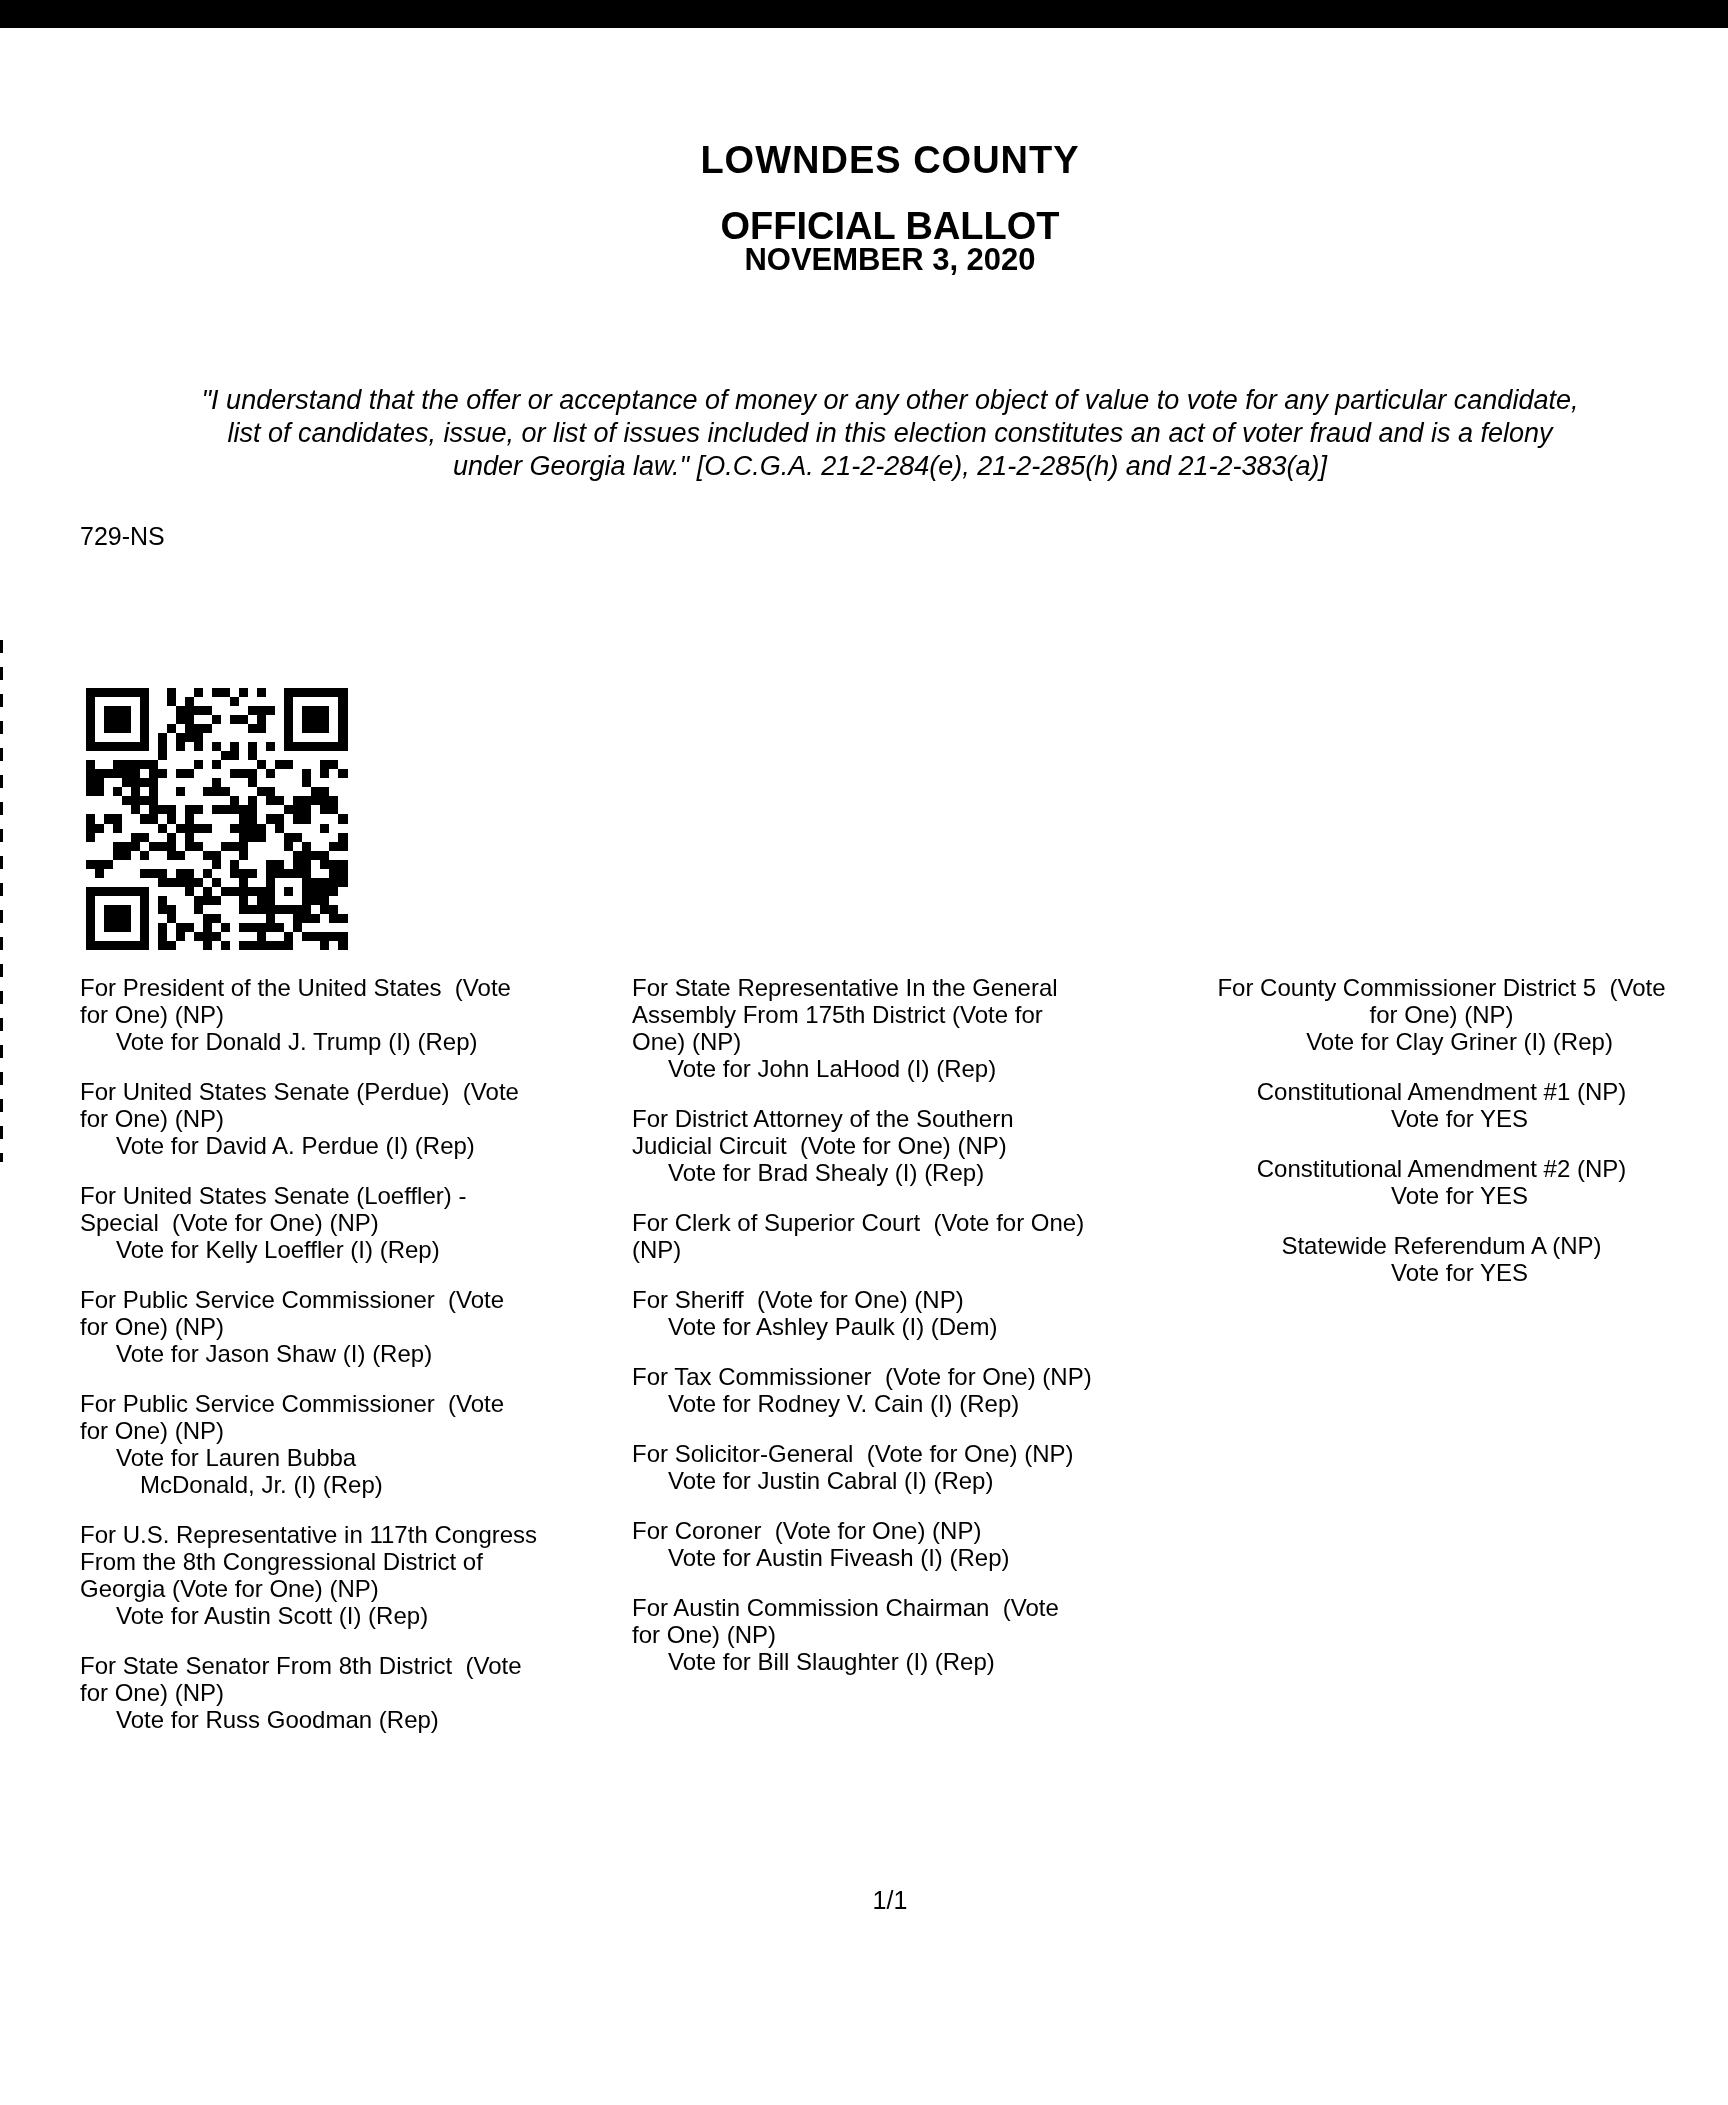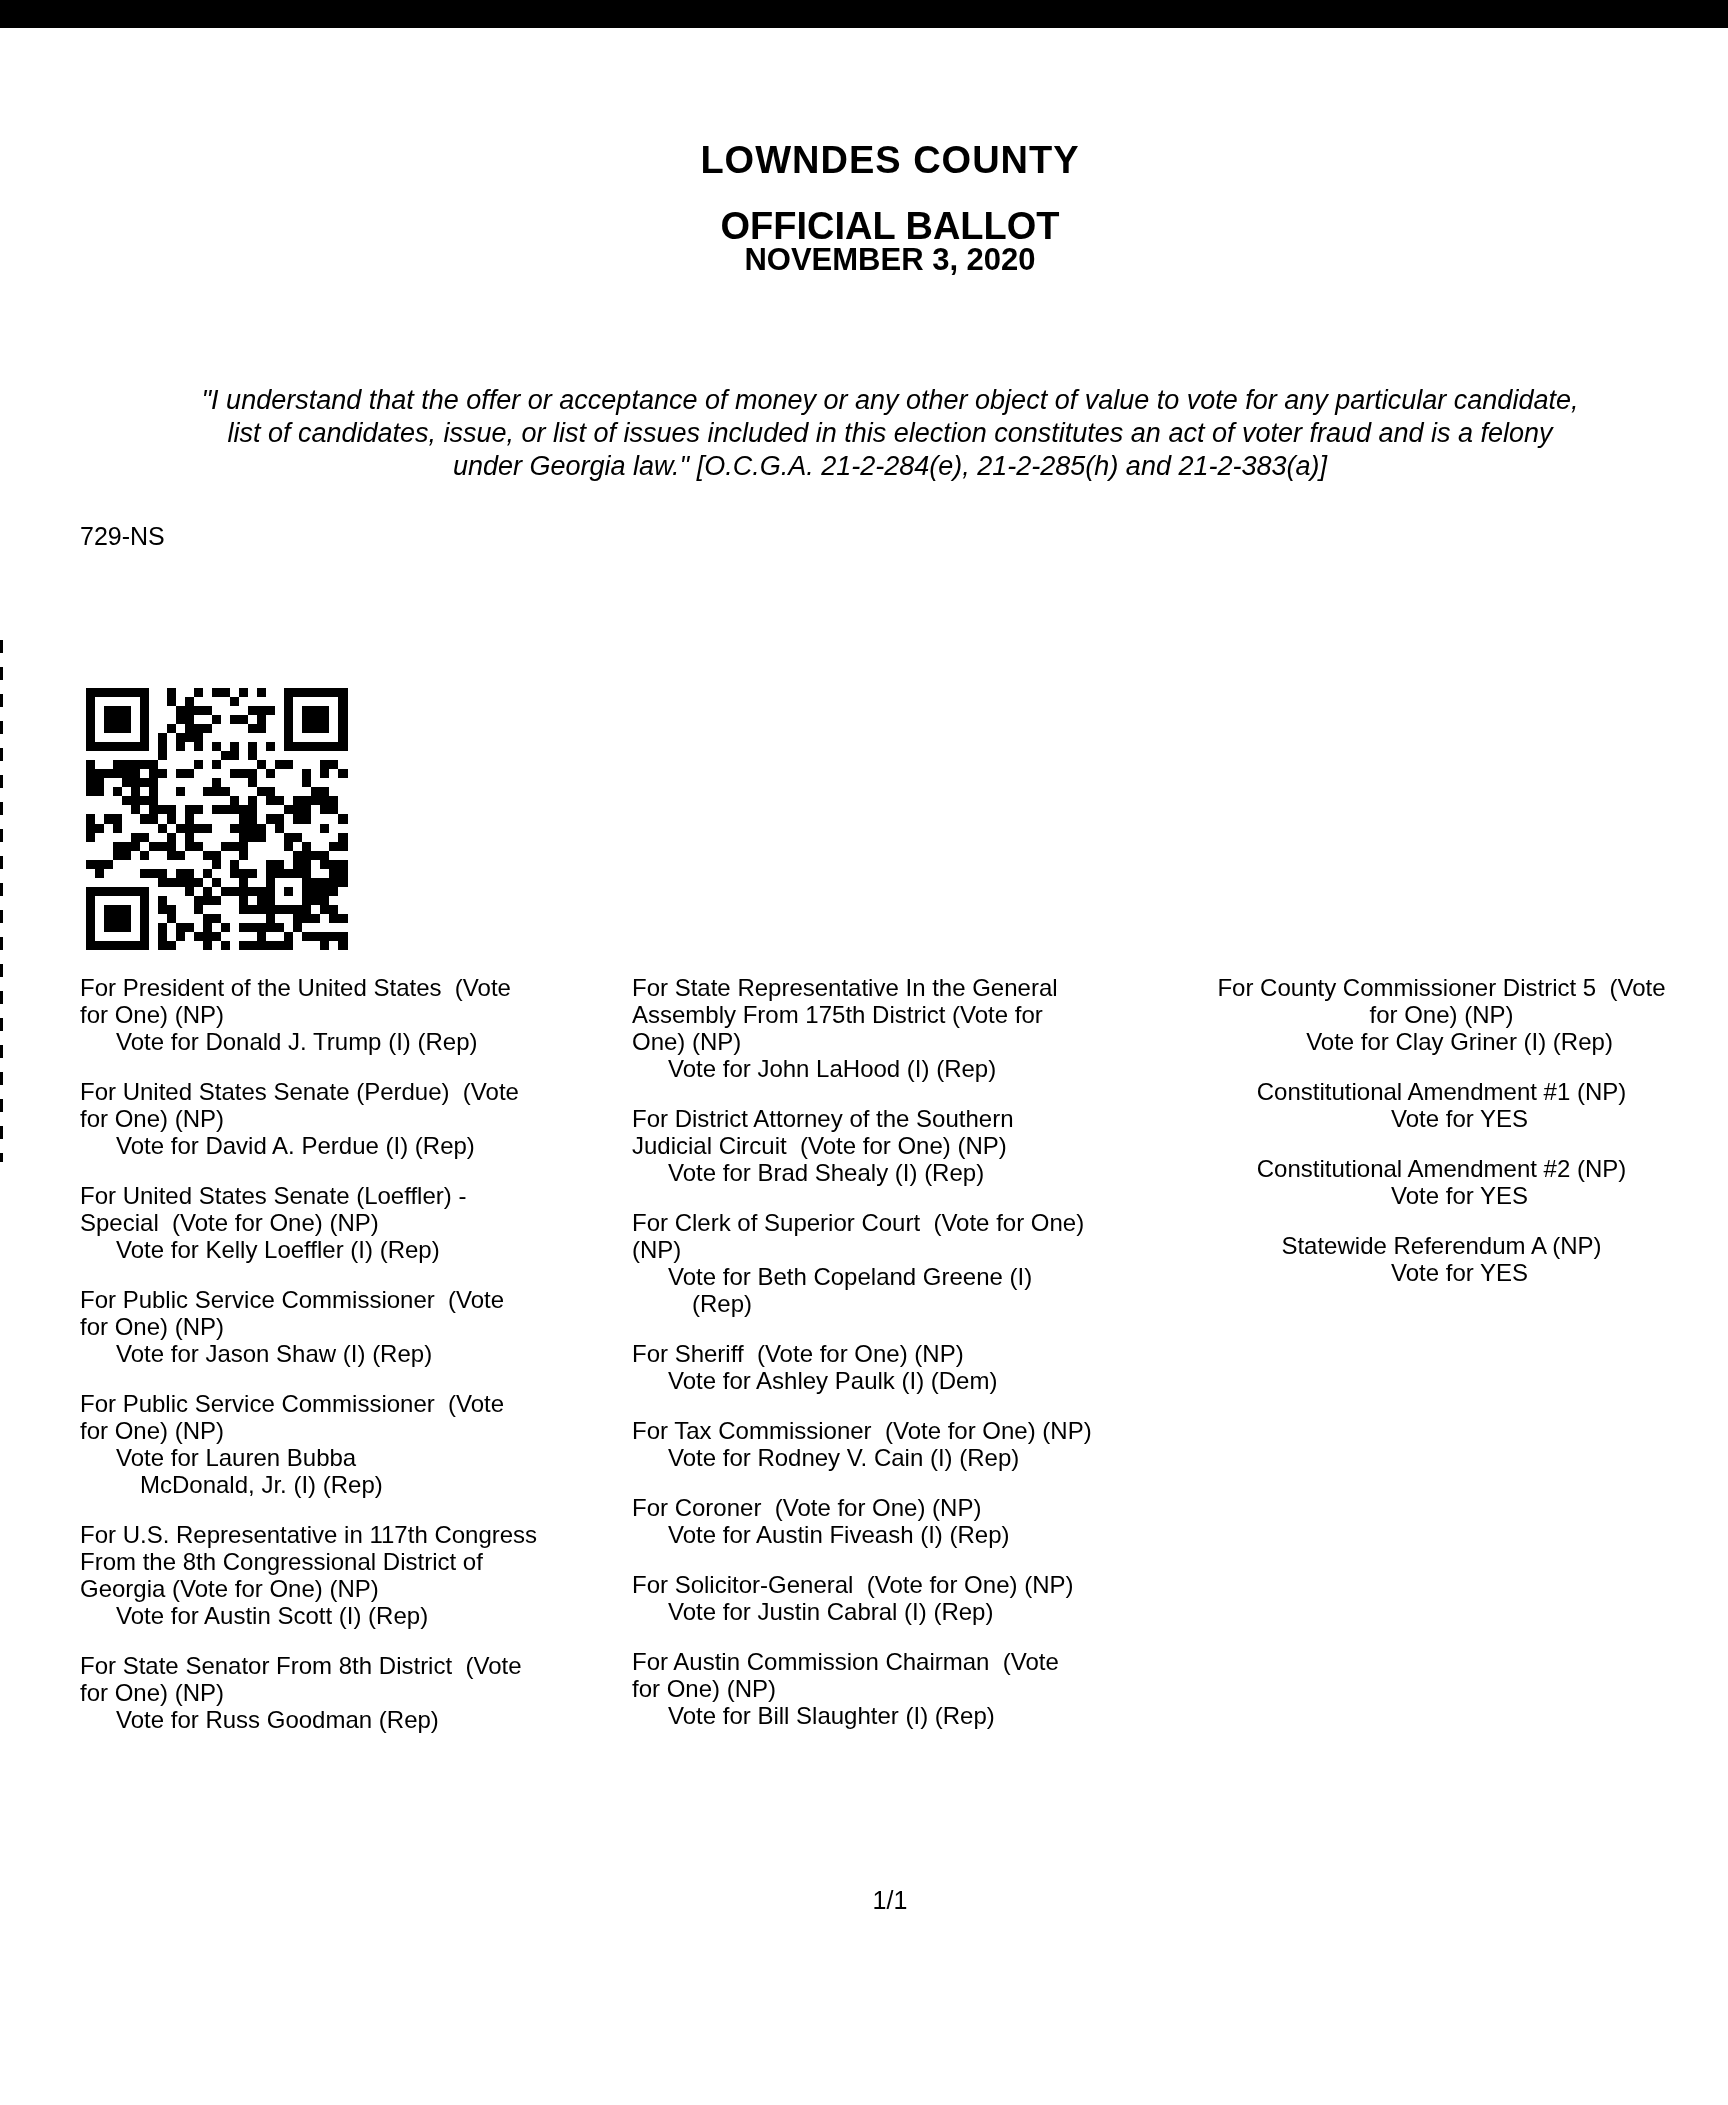--- a/index.html
+++ b/index.html
@@ -527,38 +527,36 @@
           <div class="vote">Vote for John LaHood (I) (Rep)</div>
         </div>
         <div class="contest">
           <div class="contest-title">For District Attorney of the Southern
 Judicial Circuit  (Vote for One) (NP)</div>
           <div class="vote">Vote for Brad Shealy (I) (Rep)</div>
         </div>
         <div class="contest">
           <div class="contest-title">For Clerk of Superior Court  (Vote for One)
 (NP)</div>
-          <div class="vote">Vote for Beth Copeland Greene (I)
-(Rep)</div>
         </div>
         <div class="contest">
           <div class="contest-title">For Sheriff  (Vote for One) (NP)</div>
           <div class="vote">Vote for Ashley Paulk (I) (Dem)</div>
         </div>
         <div class="contest">
           <div class="contest-title">For Tax Commissioner  (Vote for One) (NP)</div>
           <div class="vote">Vote for Rodney V. Cain (I) (Rep)</div>
         </div>
         <div class="contest">
+          <div class="contest-title">For Solicitor-General  (Vote for One) (NP)</div>
+          <div class="vote">Vote for Justin Cabral (I) (Rep)</div>
+        </div>
+        <div class="contest">
           <div class="contest-title">For Coroner  (Vote for One) (NP)</div>
           <div class="vote">Vote for Austin Fiveash (I) (Rep)</div>
-        </div>
-        <div class="contest">
-          <div class="contest-title">For Solicitor-General  (Vote for One) (NP)</div>
-          <div class="vote">Vote for Justin Cabral (I) (Rep)</div>
         </div>
         <div class="contest">
           <div class="contest-title">For Austin Commission Chairman  (Vote
 for One) (NP)</div>
           <div class="vote">Vote for Bill Slaughter (I) (Rep)</div>
         </div>
       </section>
     <section class="col">
         <div class="contest">
           <div class="contest-title">For County Commissioner District 5  (Vote

